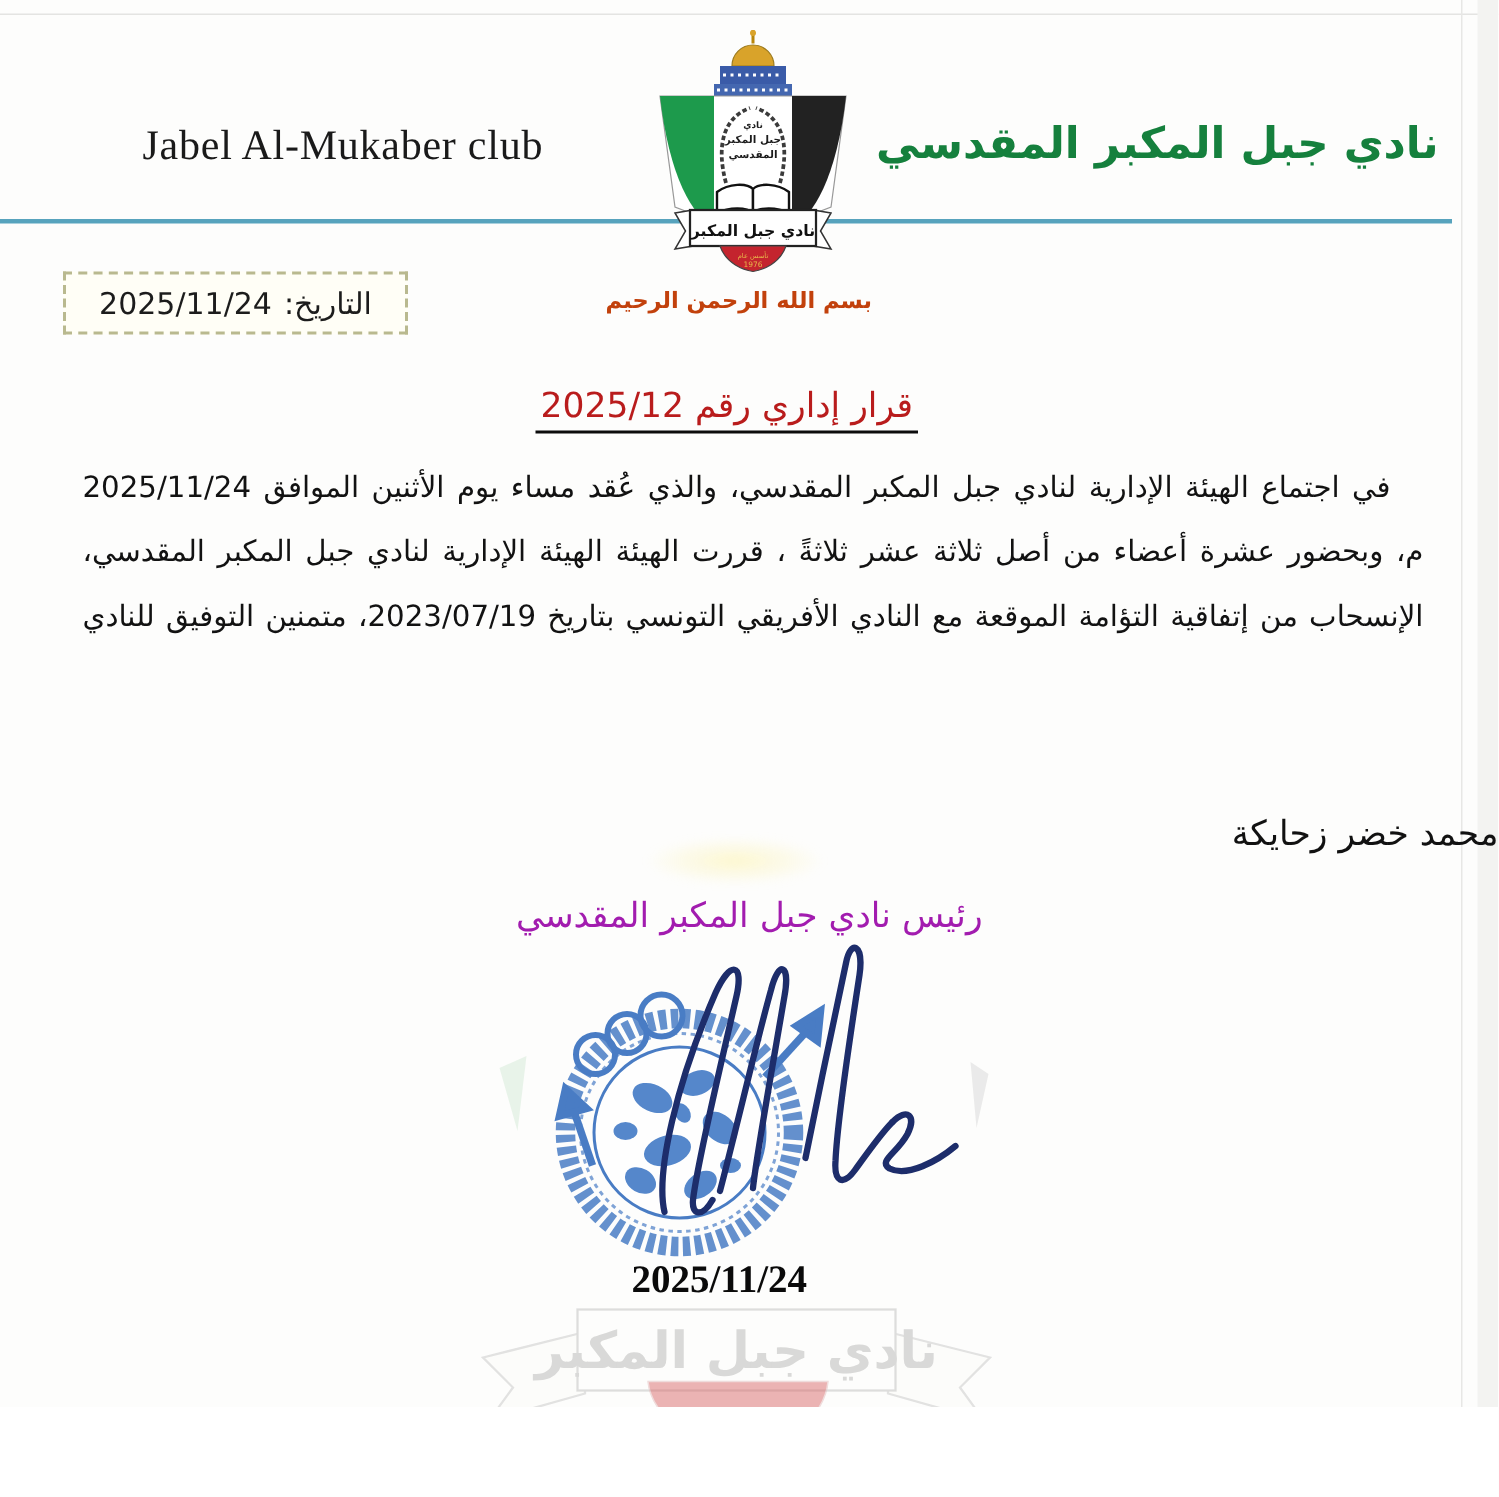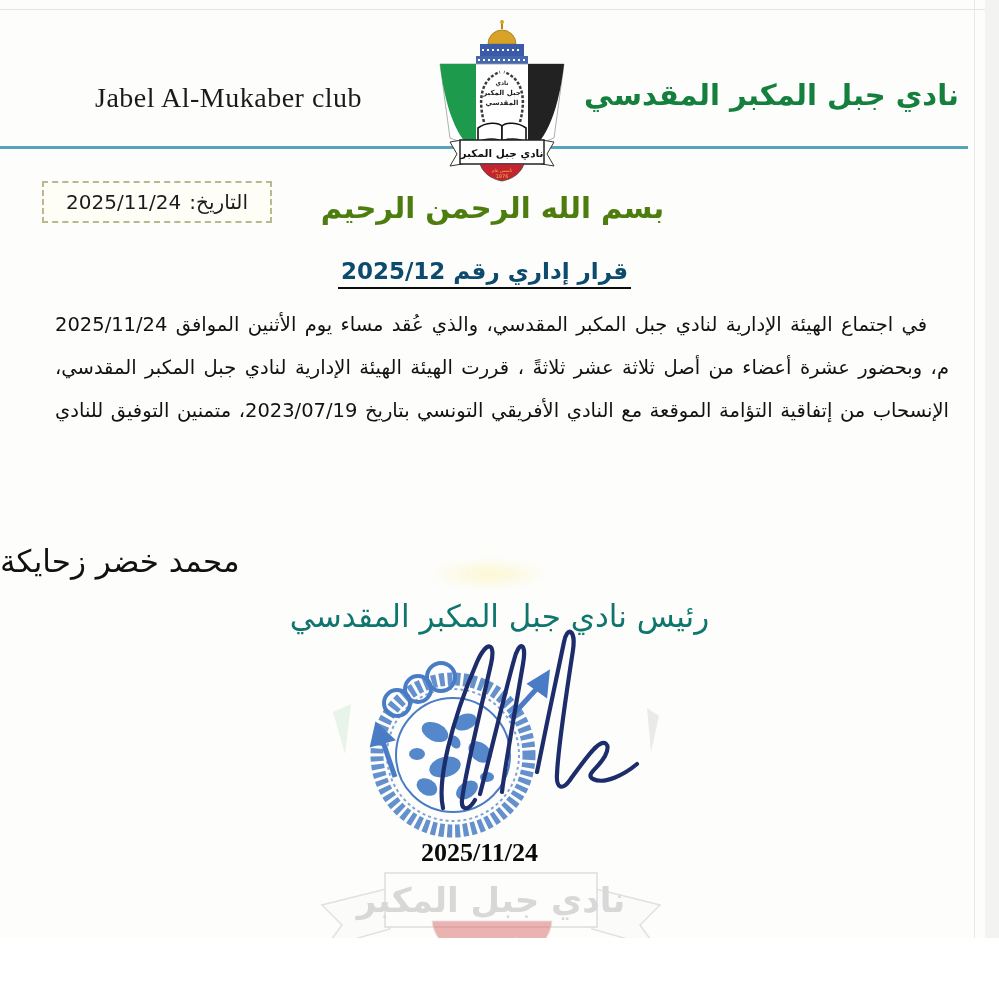--- a/index.html
+++ b/index.html
@@ -29,52 +29,52 @@
   
   .date-box {
     position:absolute; left:42px; top:181px; width:226px; height:38px;
     border:2px dashed #b9b98f; background:#fffef6;
     direction:rtl; display:flex; align-items:center; justify-content:center;
     font-size:20px; color:#1c1c1c; gap:8px;
   }
 
   .basmala {
     position:absolute; left:16px; right:30px; top:191px; text-align:center;
-    direction:rtl; font-weight:bold; font-size:29px; color:#4d7c0f;
+    direction:rtl; font-weight:bold; font-size:15px; color:#c2410c;
   }
   .decision-title-wrap {
     position:absolute; left:0; right:30px; top:258px; text-align:center; direction:rtl;
   }
   .decision-title {
-    display:inline-block; font-weight:bold; font-size:23px; color:#0c4a6e;
+    display:inline-block; font-weight:normal; font-size:23px; color:#b91c1c;
     border-bottom:2.5px solid #0c0c0c; padding:0 3px 3px 3px;
   }
 
   
   .body-par {
     position:absolute; right:50px; left:55px; top:303px;
     direction:rtl; font-size:19.5px; color:#121212;
   }
   .body-line { height:43px; line-height:43px; text-align:justify; text-align-last:justify; overflow:hidden; }
   .body-line.first { padding-right:22px; }
   .body-line.last { text-align:right; text-align-last:right; }
 
   
   .smudge {
     position:absolute; left:430px; top:558px; width:120px; height:32px;
     background:radial-gradient(ellipse at center, rgba(252,242,170,0.55), rgba(252,242,170,0) 70%);
     filter:blur(3px);
   }
   .signer-name {
-    position:absolute; left:0; right:0; top:543px; text-align:left;
-    direction:rtl; font-size:31px; color:#111;
+    position:absolute; left:0; right:0; top:543px; text-align:right;
+    direction:rtl; font-size:23px; color:#111;
   }
   .signer-title {
     position:absolute; left:0; right:0; top:598px; text-align:center;
-    direction:rtl; font-size:31px; color:#0f766e;
+    direction:rtl; font-size:23px; color:#a21caf;
   }
   .stamp-sig { position:absolute; left:315px; top:622px; }
   .signature-date {
     position:absolute; left:0; right:0; top:838px; text-align:center;
     transform:translateX(-20px);
     font-family:"Liberation Serif", serif; font-weight:bold; font-size:26px; color:#0a0a0a;
   }
 
   .watermark { position:absolute; left:300px; top:863px; }
 </style>

